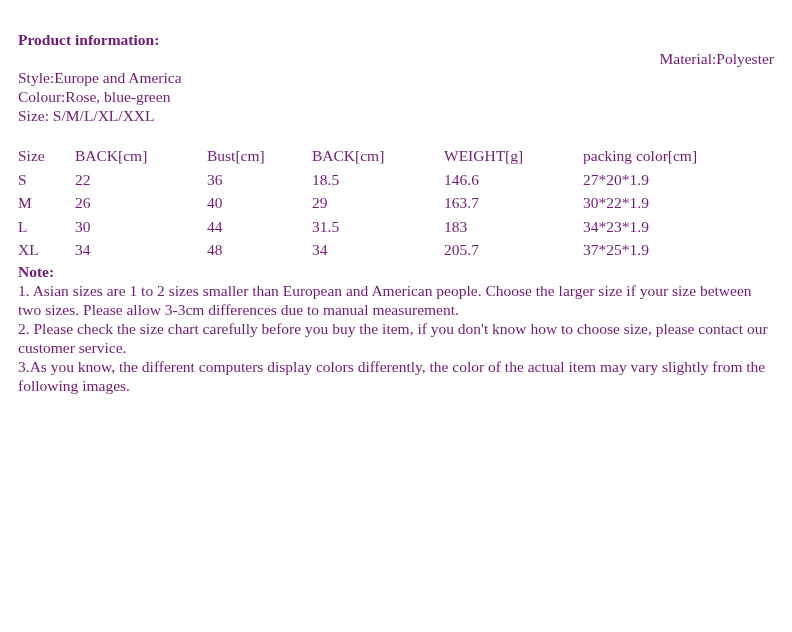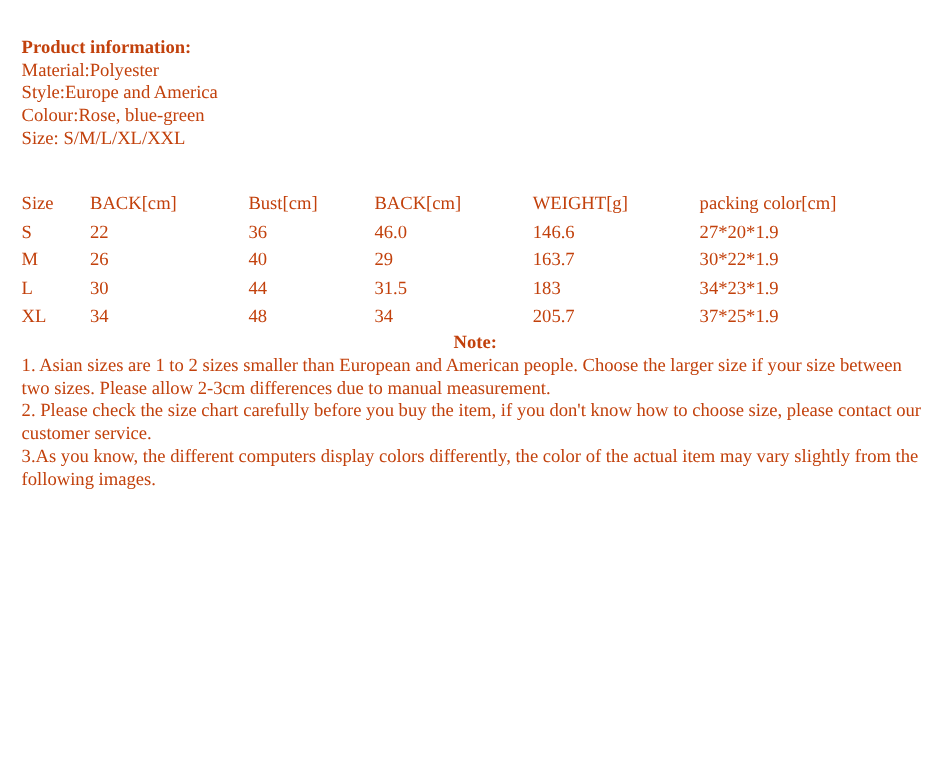--- a/index.html
+++ b/index.html
@@ -5,62 +5,62 @@
   html, body {
     margin: 0;
     padding: 0;
     background: #ffffff;
   }
   .page {
     position: relative;
     width: 792px;
     height: 540px;
     background: #ffffff;
-    color: #c2410c;
+    color: #701a75;
     font-family: "Liberation Serif", "DejaVu Serif", serif;
     font-size: 15.5px;
     box-sizing: border-box;
     padding: 30px 18px 0 18px;
     overflow: hidden;
   }
   .page p {
     margin: 0;
     line-height: 19px;
   }
   .bold { font-weight: bold; }
 
-  .line-material { margin-top: 5px; }
+  .line-material { margin-top: 5px; text-align: right; }
   .line-style    { margin-top: 22px; }
   .line-colour   { margin-top: 23px; }
 
   .size-heading  { margin-top: 46px; }
   .line-sizes    { margin-top: 5px; }
 
   table.size-table {
     border-collapse: collapse;
     table-layout: fixed;
     width: 756px;
-    margin-top: 33px;
+    margin-top: 19px;
     font-family: Liberation Serif, serif;
   }
   table.size-table td {
     padding: 0;
     line-height: 23.5px;
     font-size: 15.5px;
     white-space: nowrap;
     overflow: visible;
   }
   col.c-size { width: 57px; }
   col.c-back { width: 132px; }
   col.c-bust { width: 105px; }
   col.c-neck { width: 132px; }
   col.c-weight { width: 139px; }
   col.c-pack { width: 191px; }
 
-  .note-heading { margin-top: 42px; line-height: 23.8px; text-align: center; }
+  .note-heading { margin-top: 42px; line-height: 23.8px; }
   .note-item {
     line-height: 23.8px;
     width: 758px;
   }
 </style>
 </head>
 <body>
 
 <div class="page">
 
@@ -86,21 +86,21 @@
         <td>BACK[cm]</td>
         <td>Bust[cm]</td>
         <td>BACK[cm]</td>
         <td>WEIGHT[g]</td>
         <td>packing color[cm]</td>
       </tr>
       <tr>
         <td>S</td>
         <td>22</td>
         <td>36</td>
-        <td>46.0</td>
+        <td>18.5</td>
         <td>146.6</td>
         <td>27*20*1.9</td>
       </tr>
       <tr>
         <td>M</td>
         <td>26</td>
         <td>40</td>
         <td>29</td>
         <td>163.7</td>
         <td>30*22*1.9</td>
@@ -118,17 +118,17 @@
         <td>34</td>
         <td>48</td>
         <td>34</td>
         <td>205.7</td>
         <td>37*25*1.9</td>
       </tr>
     </tbody>
   </table>
 
   <p class="bold note-heading">Note:</p>
-  <p class="note-item">1. Asian sizes are 1 to 2 sizes smaller than European and American people. Choose the larger size if your size between two sizes. Please allow 2-3cm differences due to manual measurement.</p>
+  <p class="note-item">1. Asian sizes are 1 to 2 sizes smaller than European and American people. Choose the larger size if your size between two sizes. Please allow 3-3cm differences due to manual measurement.</p>
   <p class="note-item">2. Please check the size chart carefully before you buy the item, if you don't know how to choose size, please contact our customer service.</p>
   <p class="note-item">3.As you know, the different computers display colors differently, the color of the actual item may vary slightly from the following images.</p>
 
 </div>
 
 </body></html>

